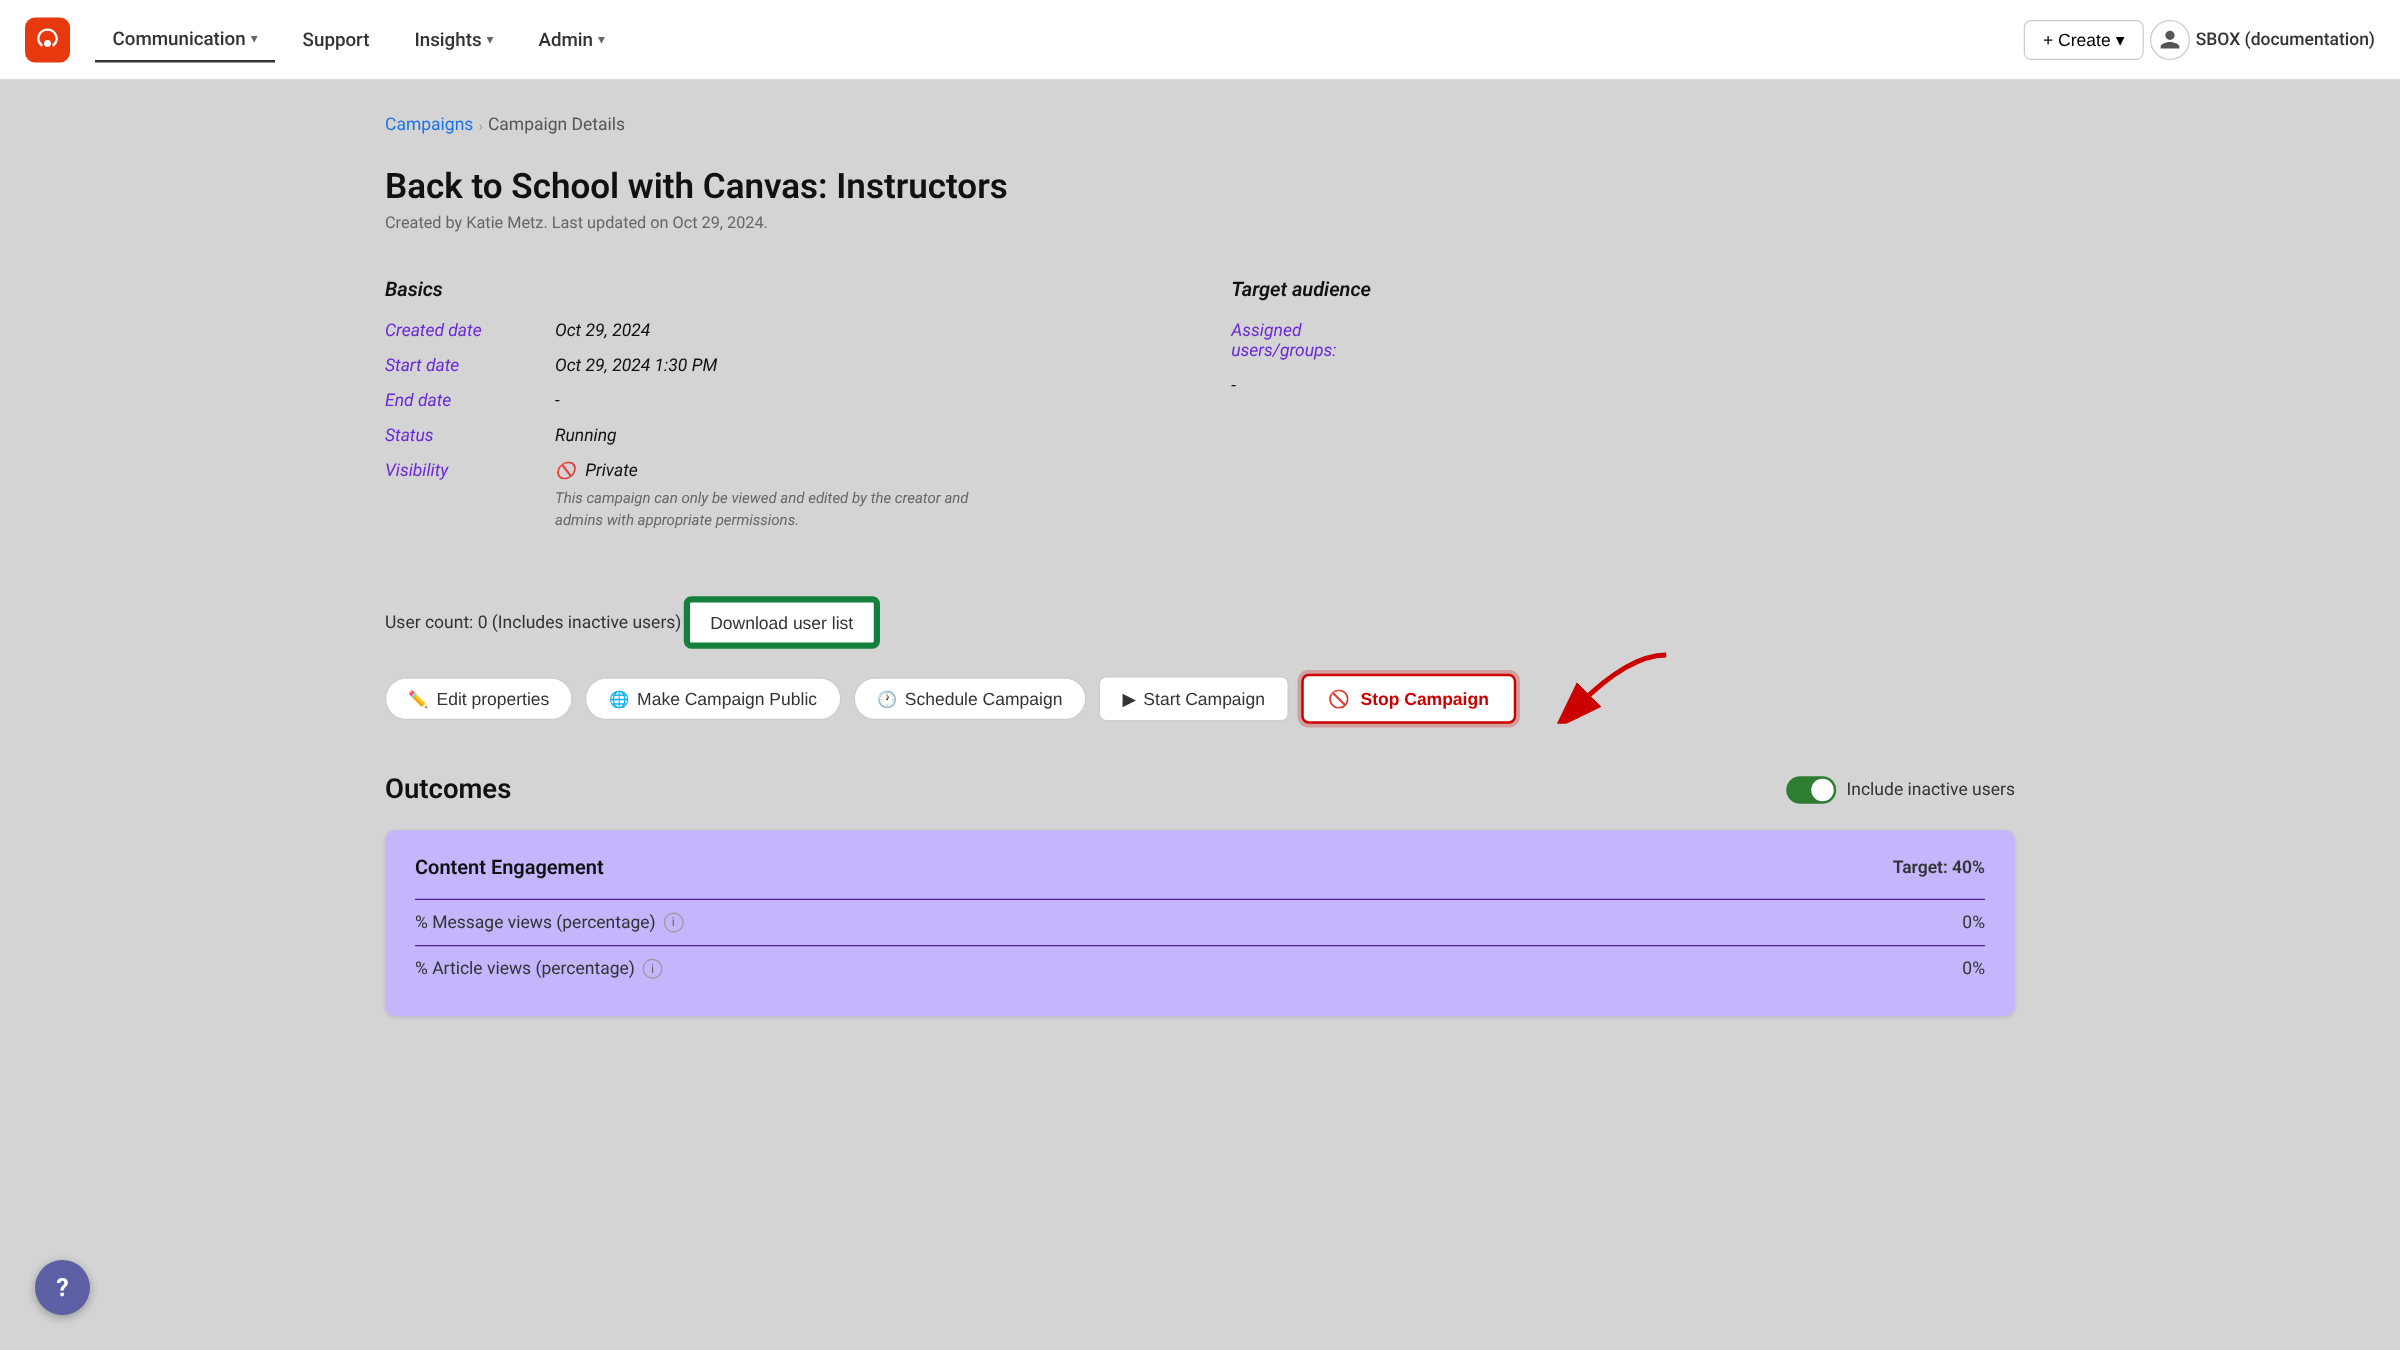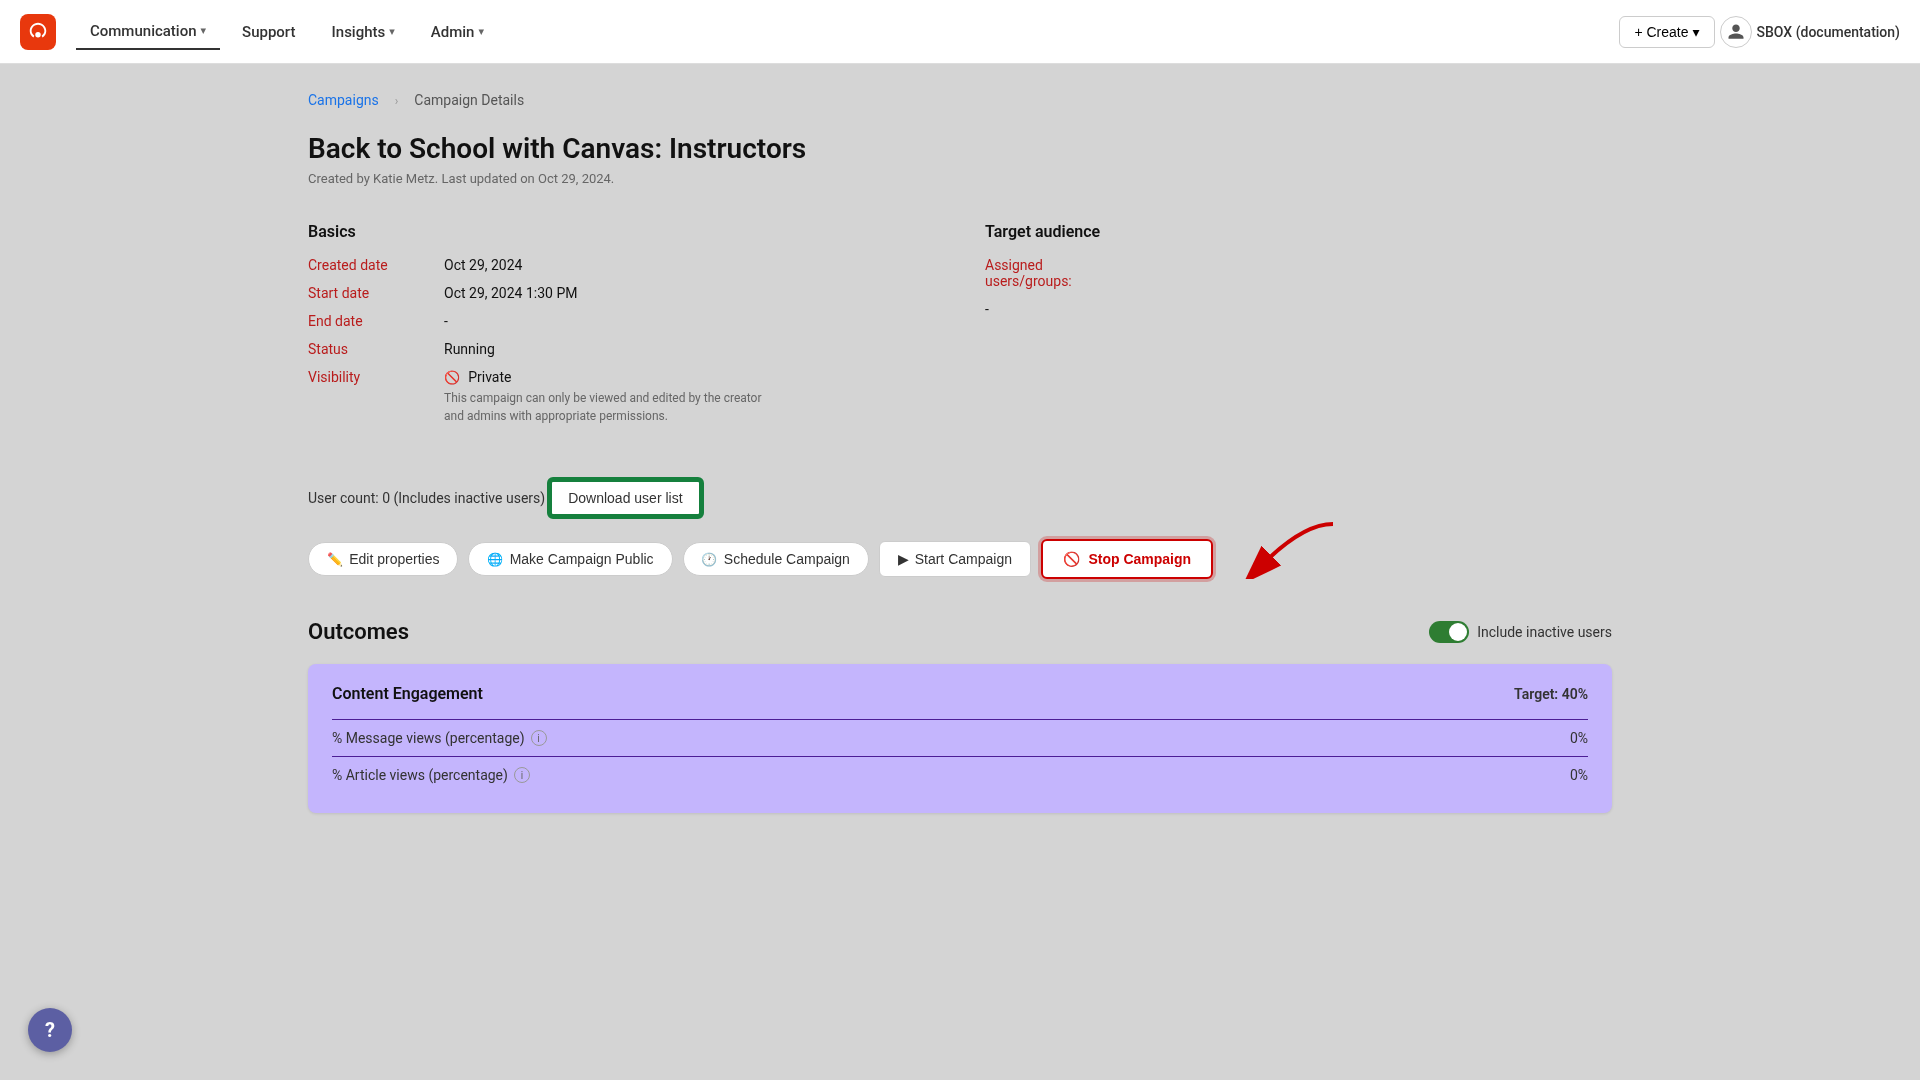--- a/index.html
+++ b/index.html
@@ -69,21 +69,21 @@
 
     
     .content {
       max-width: 1400px;
       margin: 0 auto;
       padding: 28px 48px;
     }
 
     
     .breadcrumb {
-      display: flex; align-items: flex-end; gap: 16px;
+      display: flex; align-items: flex-end; gap: 4px;
       margin-bottom: 24px;
       font-size: 14px;
     }
     .breadcrumb-link {
       color: #1a73e8;
       cursor: pointer;
     }
     .breadcrumb-sep { color: #999; font-size: 12px; }
     .breadcrumb-current { color: #555; }
 
@@ -99,35 +99,36 @@
       color: #666;
       margin-bottom: 36px;
     }
 
     
     .details-grid {
       display: grid;
       grid-template-columns: 1fr 1fr;
       gap: 50px;
       margin-bottom: 40px;
+      font-style: italic;
     }
     .section-label {
       font-size: 16px;
       font-weight: 600;
       color: #111;
       margin-bottom: 16px;
     }
     .field-row {
       display: flex;
       gap: 16px;
       margin-bottom: 12px;
       font-size: 14px;
     }
     .field-name {
-      color: #b91c1c;
+      color: #6d28d9;
       width: 120px;
       flex-shrink: 0;
     }
     .field-value { color: #111; }
     .visibility-icon { margin-right: 4px; font-size: 13px; color: #555; }
     .visibility-note {
       font-size: 12px;
       color: #666;
       margin-top: 4px;
       max-width: 340px;

